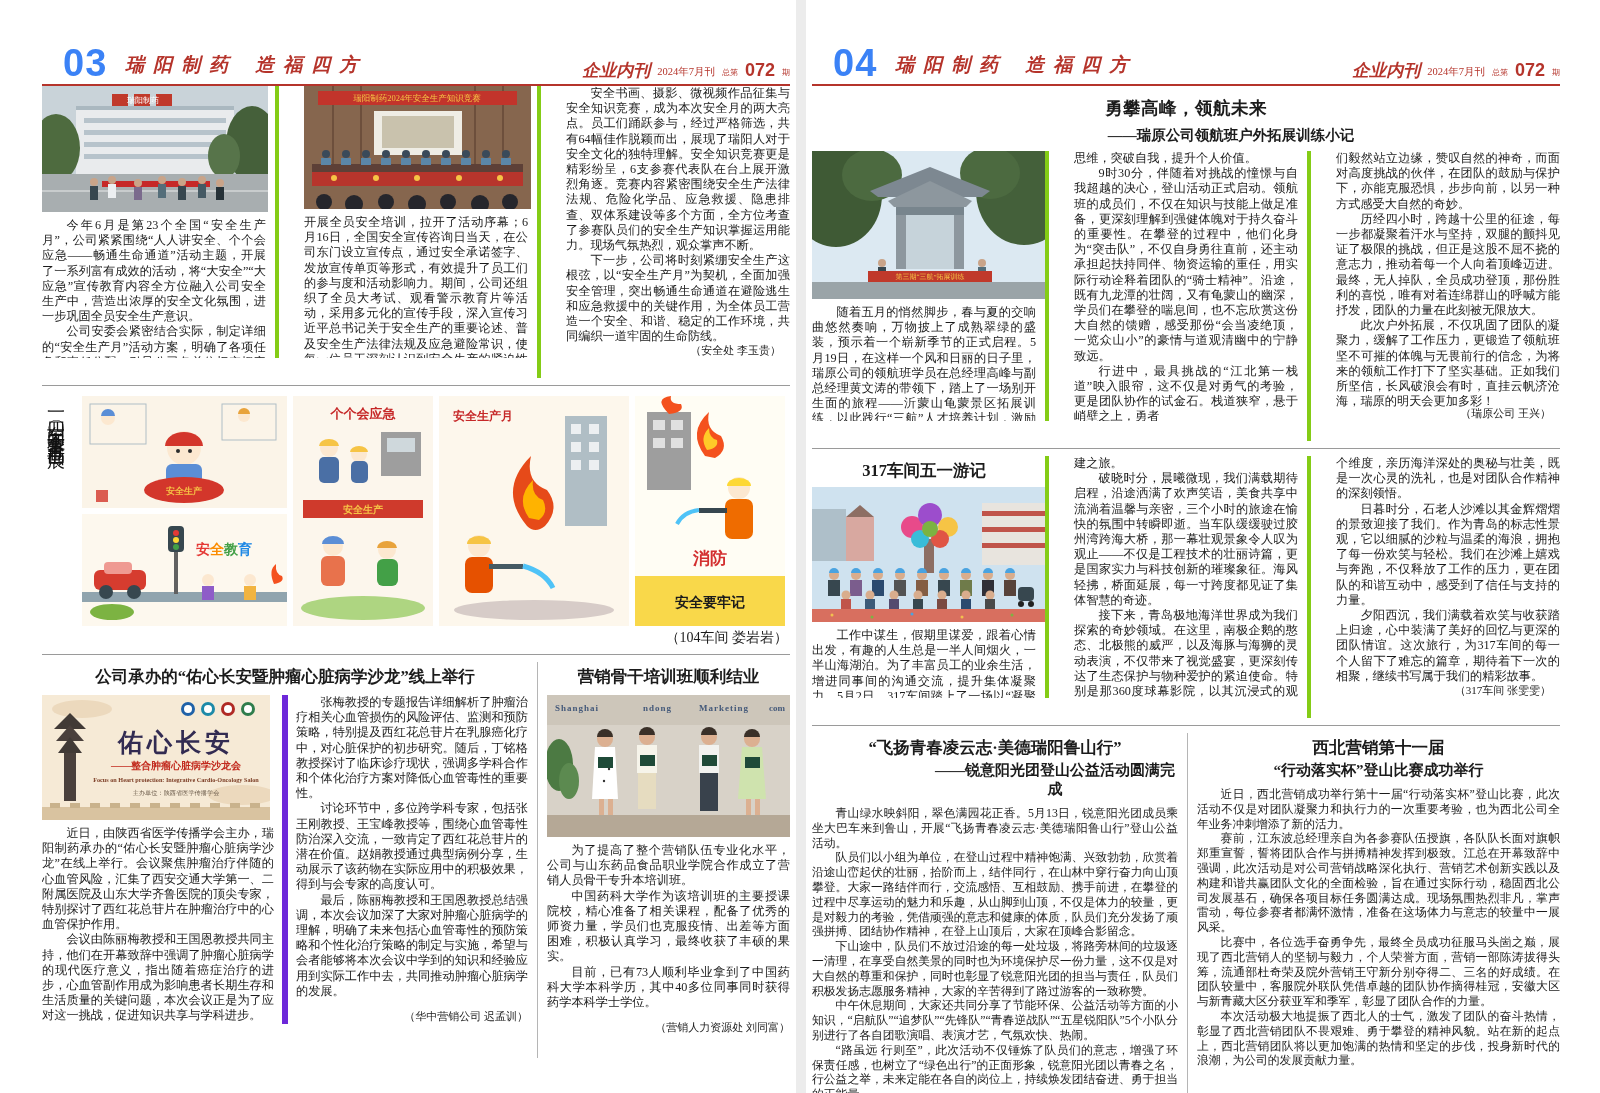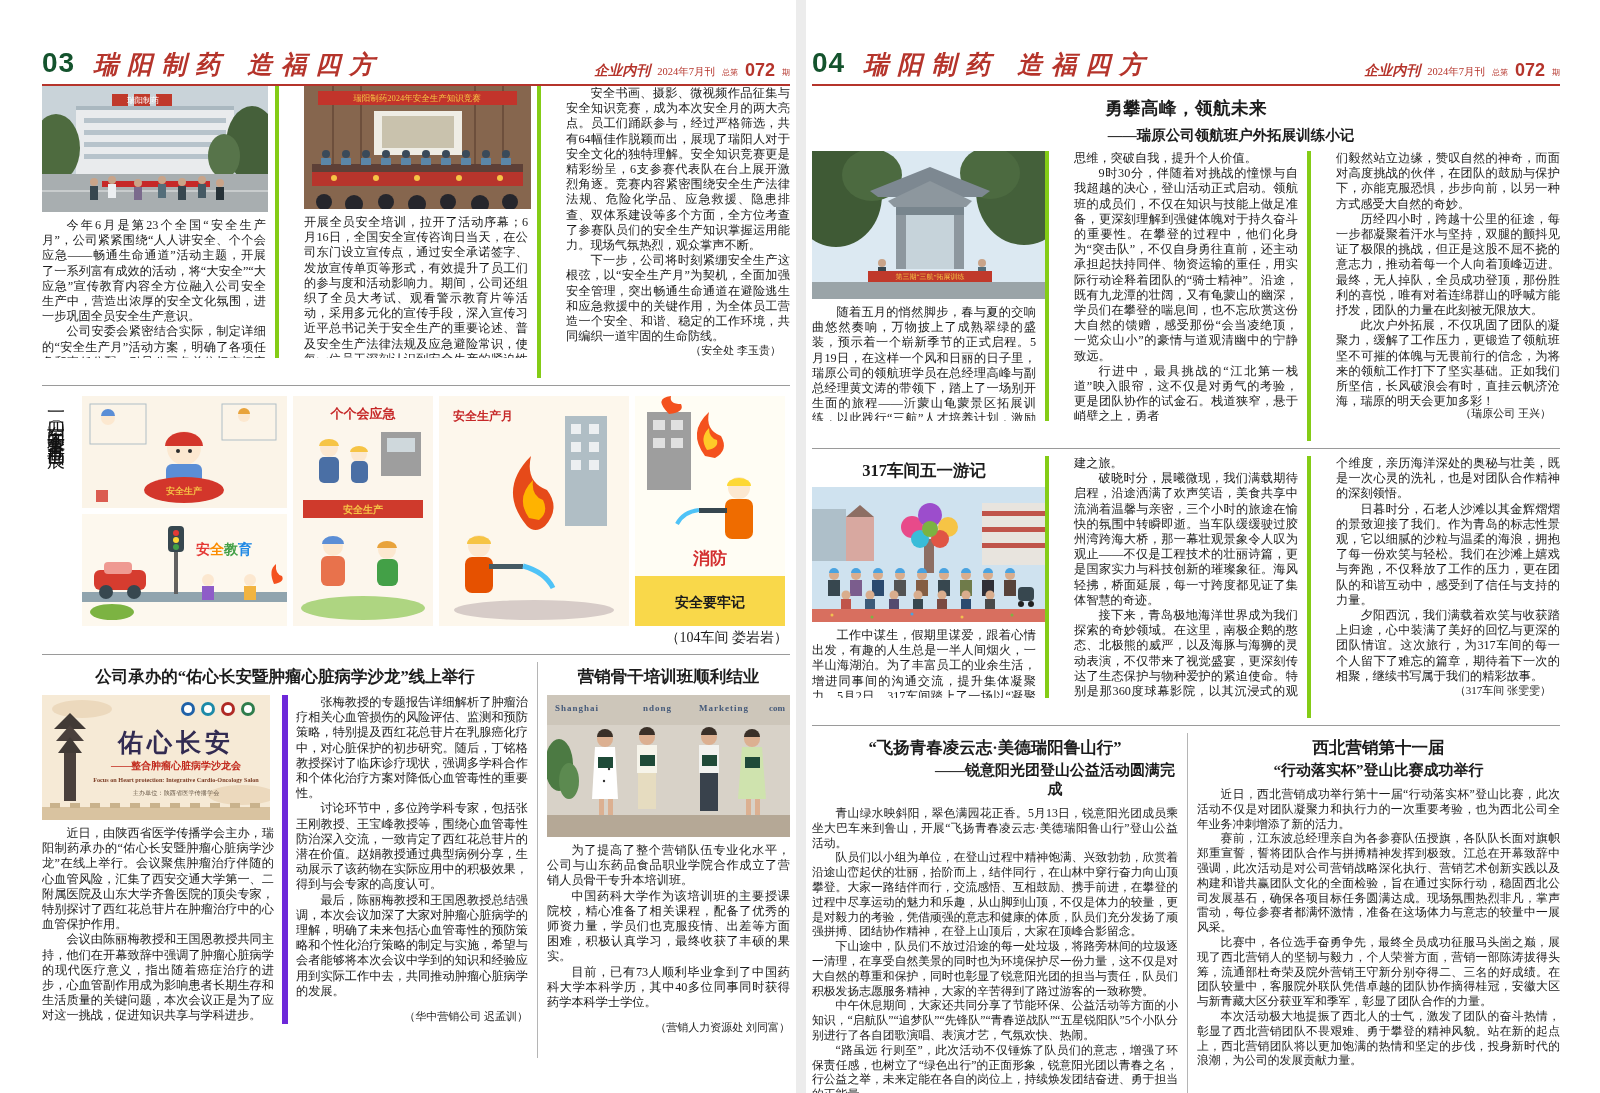--- a/index.html
+++ b/index.html
@@ -11,26 +11,26 @@
   .center-strip{position:absolute;left:796px;top:0;width:10px;height:1093px;background:#ececec;}
   .page{position:absolute;top:38px;width:748px;}
   #pageL{left:42px;}
   #pageR{left:812px;}
 
   
   .ph{display:flex;align-items:flex-end;justify-content:space-between;
       border-bottom:2px solid #b5342b;padding-bottom:6px;height:40px;}
   .ph-left{display:flex;align-items:flex-end;gap:18px;}
   .pnum{font-family:"Liberation Sans","DejaVu Sans",sans-serif;font-weight:700;
-        font-size:28px;line-height:30px;color:#14532d;letter-spacing:1px;}
-  .brand{font-weight:700;font-size:25px;line-height:26px;color:#b5342b;
+        font-size:38px;line-height:30px;color:#3b82f6;letter-spacing:1px;margin-left:21px;}
+  .brand{font-weight:700;font-size:19px;line-height:26px;color:#b5342b;
          letter-spacing:9px;font-style:italic;}
   .slogan{margin-left:18px;}
   .issue{display:flex;align-items:flex-end;gap:7px;color:#b5342b;white-space:nowrap;}
-  .issue .t1{font-size:14px;font-weight:700;font-style:italic;line-height:15px;}
+  .issue .t1{font-size:17px;font-weight:700;font-style:italic;line-height:15px;}
   .issue .t2{font-size:10.5px;line-height:13px;}
   .issue .t3{font-size:8px;line-height:11px;}
   .issue .num{font-family:"Liberation Sans","DejaVu Sans",sans-serif;
               font-size:18px;font-weight:700;line-height:15px;}
 
   h1.a-title{margin:10px 0 6px;text-align:center;font-size:17.5px;font-weight:700;letter-spacing:.5px;}
   .a-subtitle{text-align:center;font-size:14.5px;font-weight:700;margin:0 0 6px;padding-left:90px;}
 
   .cols{display:flex;}
   .col{flex:1 1 0;min-width:0;padding:0 9px;position:relative;overflow:hidden;}

